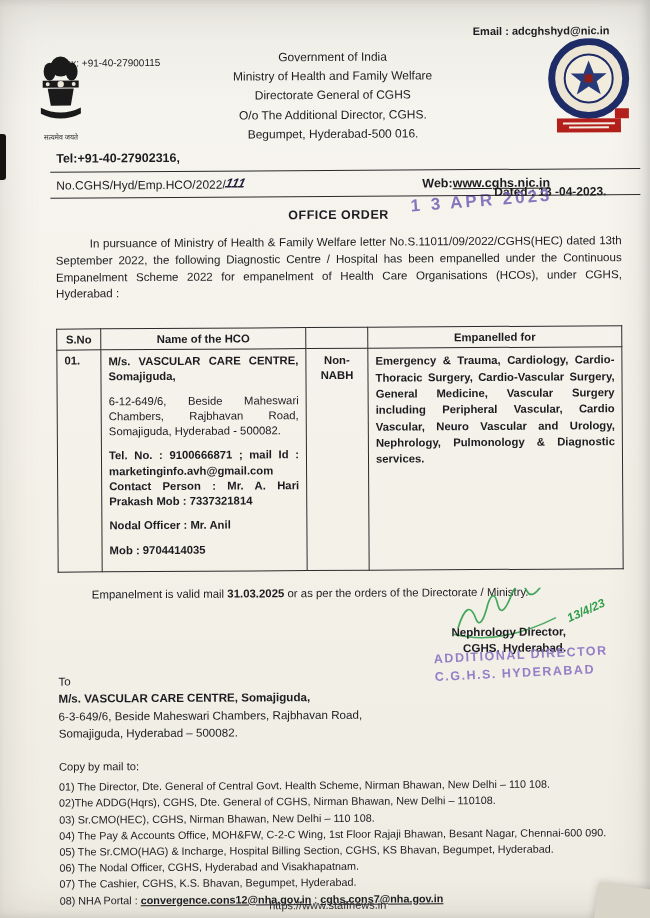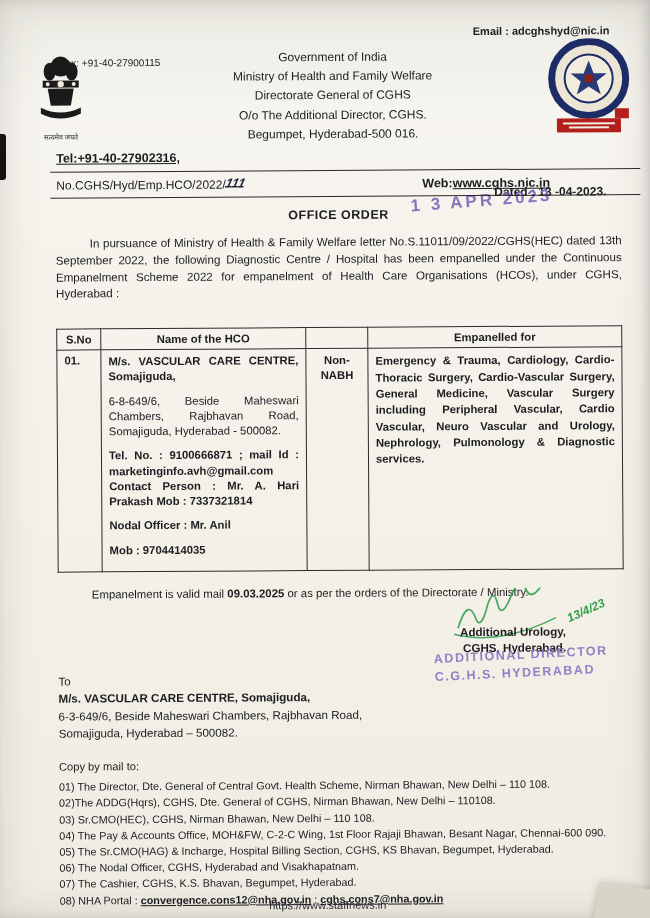--- a/index.html
+++ b/index.html
@@ -15,21 +15,21 @@
   
   .smudge{position:absolute;left:-2px;top:134px;width:8px;height:46px;background:#15130f;border-radius:3px;}
   .corner{position:absolute;right:-6px;bottom:-8px;width:60px;height:40px;background:#d8d4c8;transform:rotate(8deg);box-shadow:0 0 8px rgba(0,0,0,.2);}
   
   .fax{position:absolute;left:62px;top:56px;font-size:10px;}
   .email{position:absolute;right:38px;top:26px;font-size:11px;font-weight:bold;}
   .org{position:absolute;left:185px;top:48px;width:300px;text-align:center;font-size:12px;line-height:1.6;}
   .emblem{position:absolute;left:26px;top:52px;width:74px;height:96px;text-align:center;}
   .emblem .motto{font-size:7px;color:#222;margin-top:1px;letter-spacing:0;}
   .cghs-logo{position:absolute;right:14px;top:40px;width:90px;height:100px;text-align:center;}
-  .tel{position:absolute;left:58px;top:150px;font-size:12.5px;font-weight:bold;text-decoration:underline;}
+  .tel{position:absolute;left:58px;top:150px;font-size:12.5px;font-weight:bold;}
   .web{position:absolute;left:424px;top:140px;font-size:12.5px;font-weight:bold;margin-top:37px;}
   .rule{position:absolute;left:52px;right:8px;border-top:1.6px solid #2a2a2a;}
   .rule1{top:170px;}
   .rule2{top:196px;}
   .refrow{position:absolute;left:58px;top:176px;font-size:12px;}
   .handwritten-ref{display:inline-block;font-style:italic;font-weight:bold;transform:skewX(-14deg) translateY(-1px);font-size:13px;color:#23233f;}
   .dated{position:absolute;right:42px;top:186px;font-size:12px;font-weight:bold;}
   .stamp-date{
     position:absolute;right:96px;top:192px;color:#7a68b8;font-weight:bold;font-size:17px;
     letter-spacing:3px;transform:rotate(-4deg);opacity:.9;font-family:"Liberation Sans",sans-serif;
@@ -137,43 +137,43 @@
             <tr>
           <th>S.No</th>
           <th>Name of the HCO</th>
           <th></th>
           <th>Empanelled for</th>
         </tr>
         <tr>
           <td class="sno">01.</td>
           <td class="name-cell">
             <p class="b">M/s.  VASCULAR  CARE  CENTRE, Somajiguda,</p>
-            <p>6-8-649/6,  Beside  Maheswari Chambers,  Rajbhavan  Road, Somajiguda, Hyderabad - 500082.</p>
+            <p>6-12-649/6,  Beside  Maheswari Chambers,  Rajbhavan  Road, Somajiguda, Hyderabad - 500082.</p>
             <p class="b">Tel. No. : 9100666871 ;  mail Id : marketinginfo.avh@gmail.com  Contact Person : Mr. A. Hari Prakash  Mob : 7337321814</p>
             <p class="b">Nodal Officer :  Mr. Anil</p>
             <p class="b">Mob : 9704414035</p>
           </td>
           <td class="nabh">Non-NABH</td>
           <td class="emp">Emergency &amp; Trauma,  Cardiology, Cardio-Thoracic Surgery, Cardio-Vascular Surgery, General Medicine, Vascular Surgery including Peripheral Vascular, Cardio Vascular, Neuro Vascular and Urology, Nephrology, Pulmonology &amp; Diagnostic services.</td>
         </tr>
       </tbody>
         </table>
 
       <div class="validity">
-        <span>Empanelment is valid mail </span><span class="b">09.03.2025</span><span> or as per the  orders of the Directorate / Ministry.</span>
+        <span>Empanelment is valid mail </span><span class="b">31.03.2025</span><span> or as per the  orders of the Directorate / Ministry.</span>
       </div>
 
       <div class="sigwrap">
         <svg class="scribble" viewBox="0 0 150 58">
           <path d="M12 40 q10 -32 18 -9 q5 12 12 -15 q6 -17 10 1 q4 15 14 -11 q8 -17 15 -3 q5 10 16 -7 q7 -10 14 -1" fill="none" stroke="#2f9e4a" stroke-width="1.7" opacity="0.9"></path>
           <path d="M8 46 q45 12 102 -16" fill="none" stroke="#2f9e4a" stroke-width="1.5" opacity="0.85"></path>
         </svg>
         <div class="sig-date">13/4/23</div>
         <div class="sig-typed">
-          <div>Additional Urology,</div>
+          <div>Nephrology Director,</div>
           <div>CGHS, Hyderabad.</div>
         </div>
         <div class="sig-stamp">
           <div>ADDITIONAL DIRECTOR</div>
           <div>C.G.H.S. HYDERABAD</div>
         </div>
       </div>
 
       <div class="to-block">
         <div>To</div>

